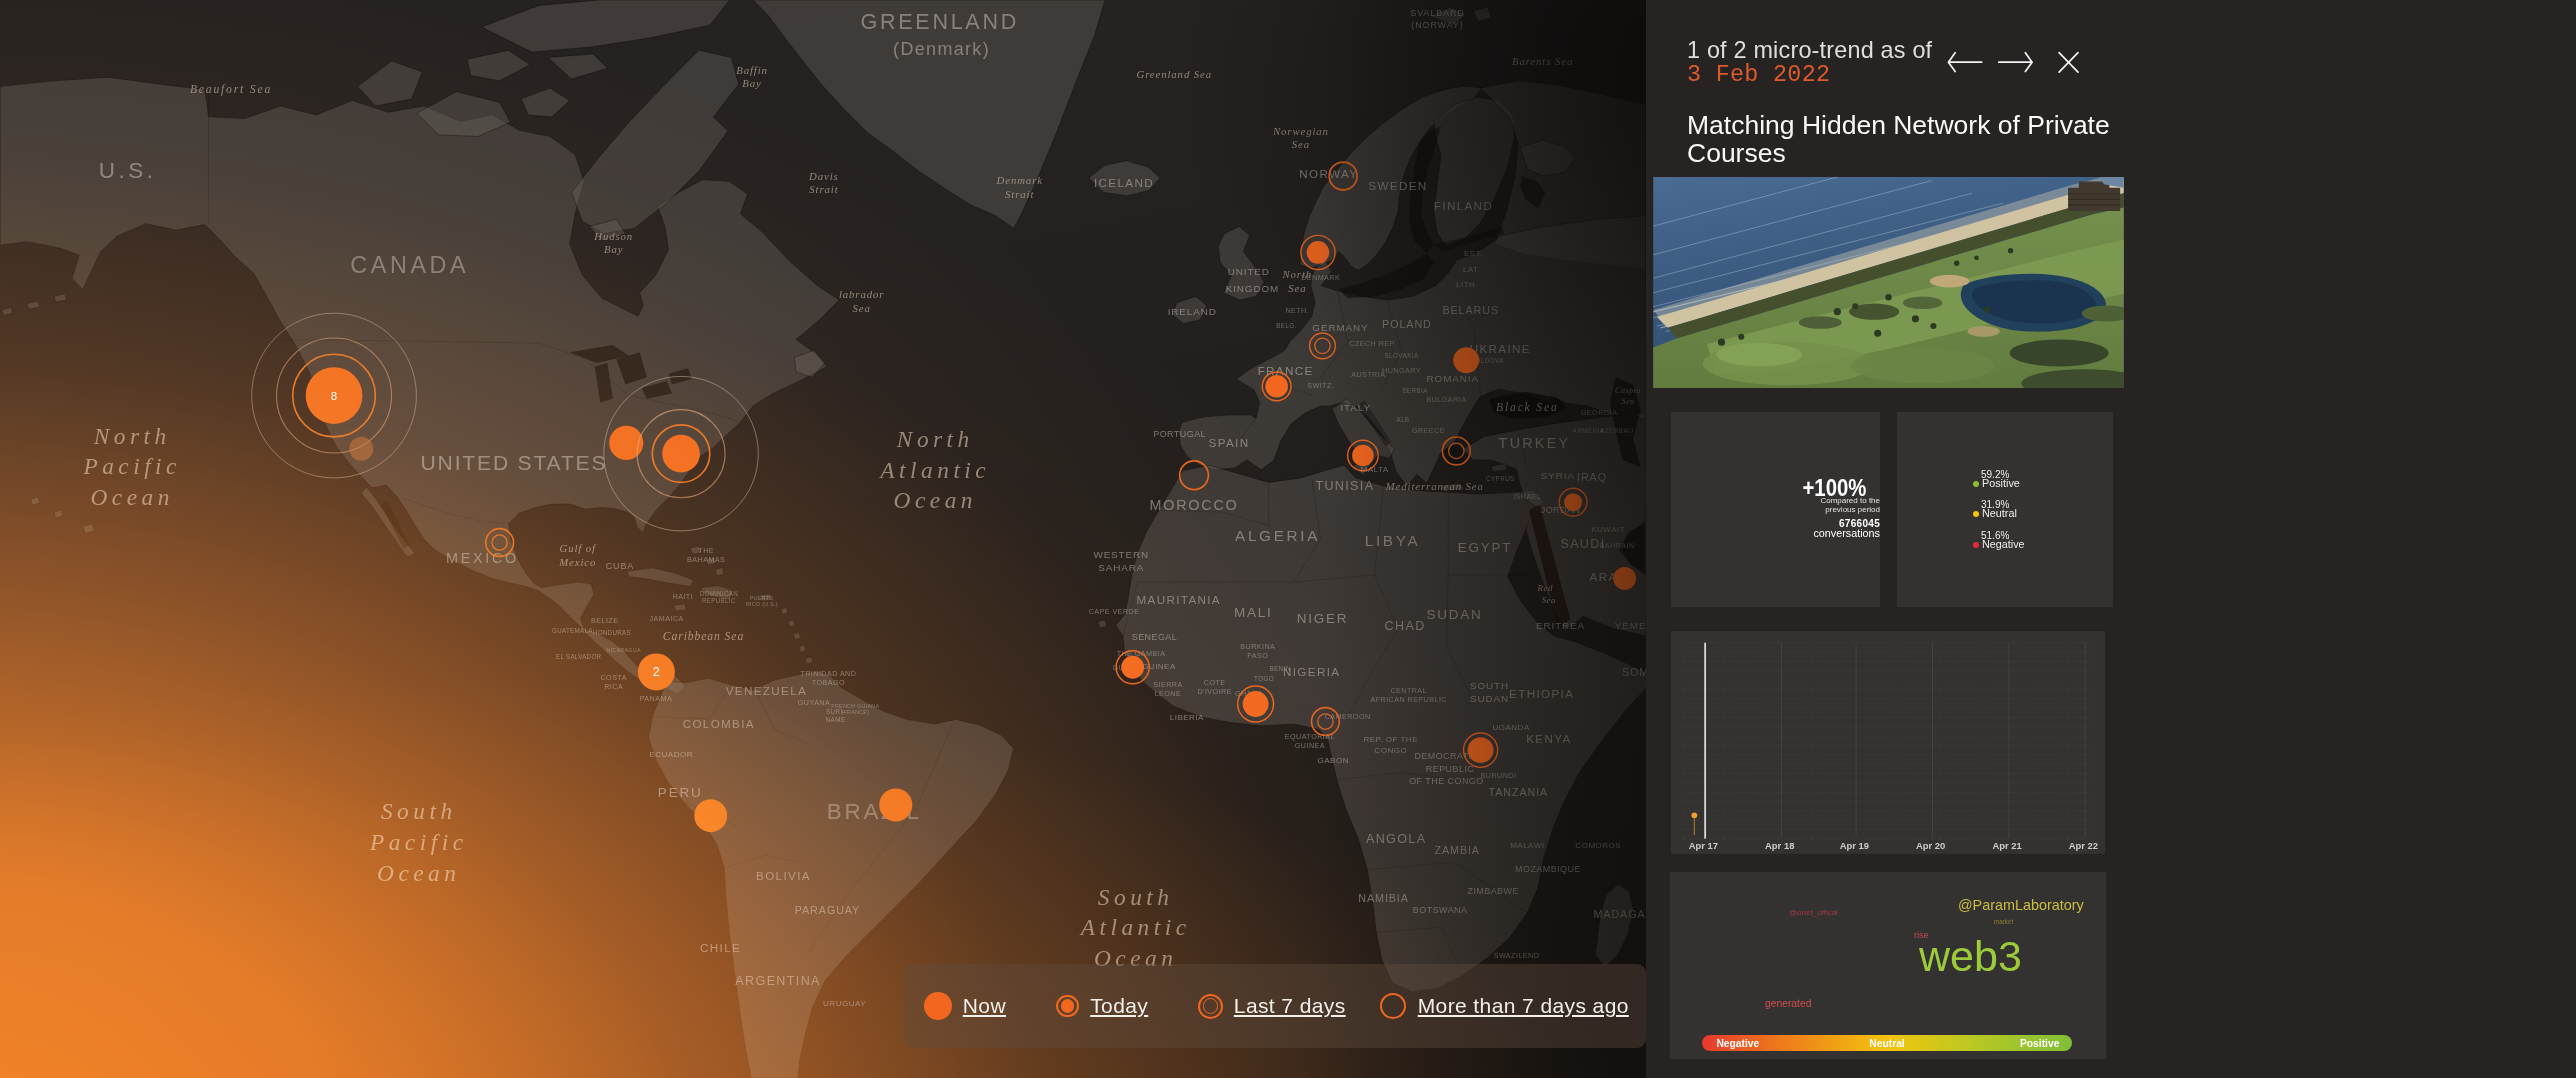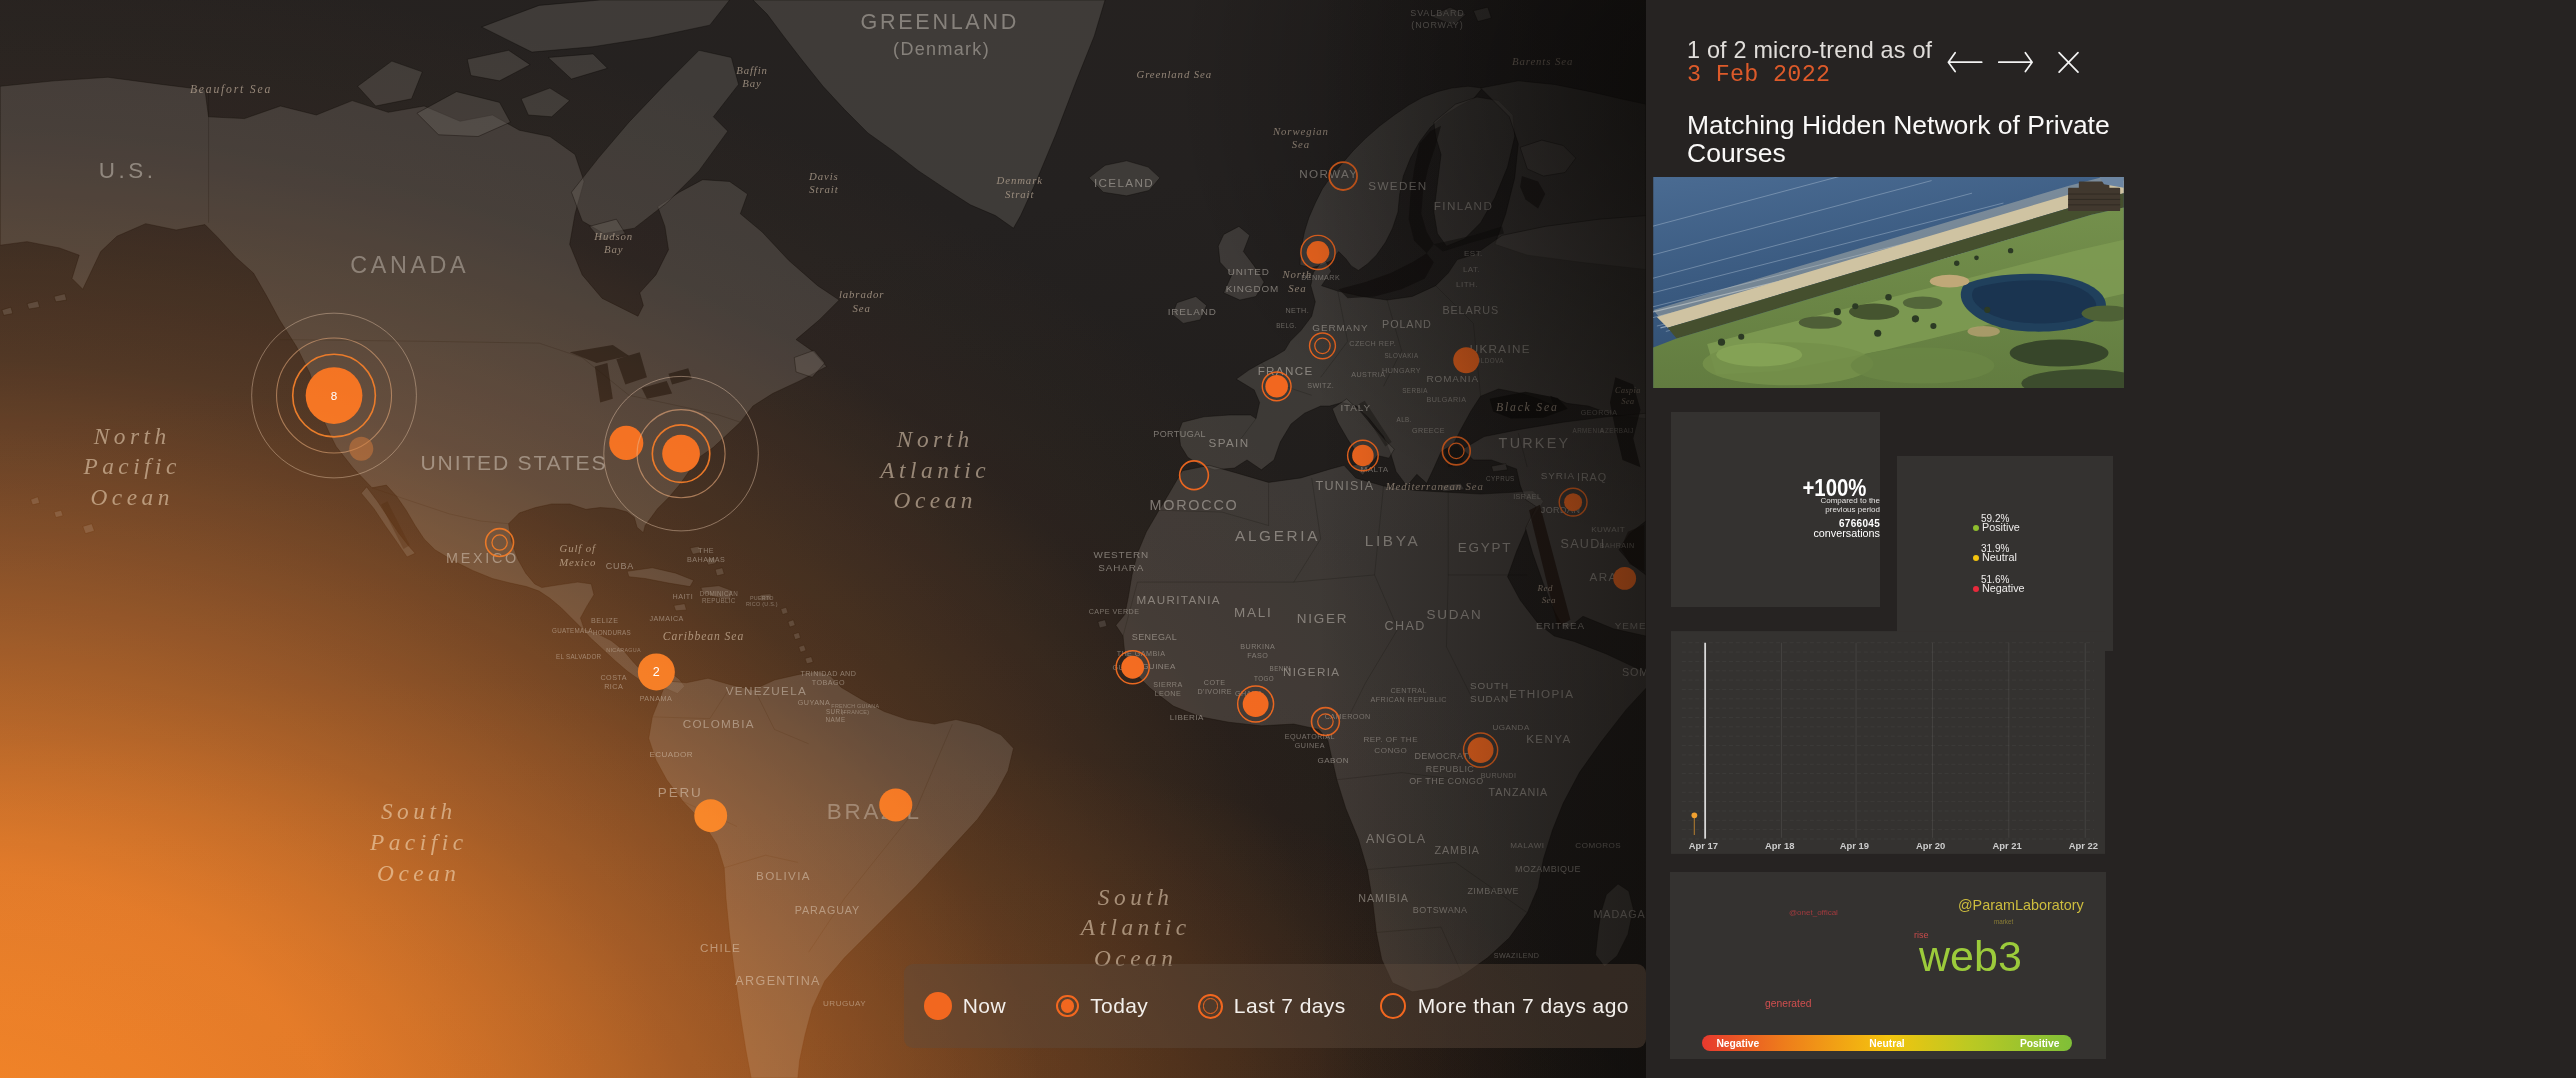--- a/index.html
+++ b/index.html
@@ -11,28 +11,28 @@
   radial-gradient(1752px 1285px at -72px 1177px, rgba(245,120,16,1) 0%, rgba(230,110,18,0.95) 24%, rgba(192,92,19,0.7) 44%, rgba(132,64,15,0.4) 64%, rgba(70,34,10,0.15) 82%, rgba(0,0,0,0) 95%),
   radial-gradient(1572px 629px at 449px 1159px, rgba(212,100,20,0.45) 0%, rgba(0,0,0,0) 76%),
   radial-gradient(809px 539px at 108px 1114px, rgba(250,134,30,0.5) 0%, rgba(0,0,0,0) 70%);
 }
 #mapvig { position:absolute; left:0; top:0; width:1646px; height:1078px;
  background: linear-gradient(to right, rgba(0,0,0,0) 80%, rgba(8,6,5,0.38) 94%, rgba(10,8,6,0.55) 100%),
    radial-gradient(899px 764px at 104% 8%, rgba(0,0,0,0.55) 0%, rgba(0,0,0,0) 60%);
  pointer-events:none; }
 #legend { position:absolute; left:904px; top:964px; width:742px; height:84px; border-radius:9px;
  background: rgba(96,76,62,0.42); overflow:hidden; }
-.litem { position:absolute; top:0; height:84px; display:flex; align-items:center; color:#f3efeb; font-size:21px; letter-spacing:0.4px; white-space:nowrap; }
+.litem { position:absolute; top:0; height:84px; display:flex; align-items:center; color:#f3efeb; font-size:21px; letter-spacing:0.4px; white-space:nowrap;text-decoration:underline; }
 #sidebar { position:absolute; left:1646px; top:0; width:930px; height:1078px; background:#262322; }
 .hdr1 { position:absolute; left:1687px; top:37px; font-size:23.4px; color:#e0ddda; letter-spacing:0.2px; }
 .hdr2 { position:absolute; left:1687px; top:62px; font-size:23.4px; color:#dd5a2a; letter-spacing:0.3px;font-family:Liberation Mono, monospace; }
 .title { position:absolute; left:1687px; top:111px; width:449px; font-size:26.5px; line-height:28px; color:#faf9f8; }
 .card { position:absolute; background:#343230; }
 #card1 { left:1671px; top:412px; width:209px; height:195px; text-align:right; color:#fff; }
-#card2 { left:1897px; top:412px; width:216px; height:195px; color:#efedec;margin-top:44px; }
+#card2 { left:1897px; top:412px; width:216px; height:195px; color:#efedec; }
 #wcloud { position:absolute; left:1670px; top:872px; width:436px; height:187px; background:#343230; overflow:hidden; }
 #gbar { position:absolute; left:32px; top:163px; width:370px; height:16px; border-radius:8px;
  background: linear-gradient(90deg, #e7392e 0%, #ee7c1b 22%, #f4c40e 50%, #bcc922 72%, #7fbf38 100%);
  color:#fff; font-size:10.3px; font-weight:bold; }
 .wword { position:absolute; white-space:nowrap; }
 svg text { user-select:none; }
 </style></head>
 <body>
 <div id="map">
 <svg width="1646" height="1078" viewBox="0 0 1832 1200" style="position:absolute;left:0;top:0">

